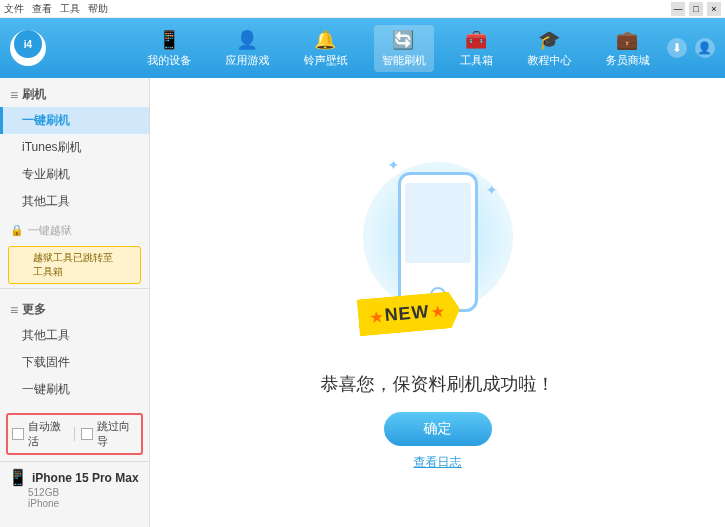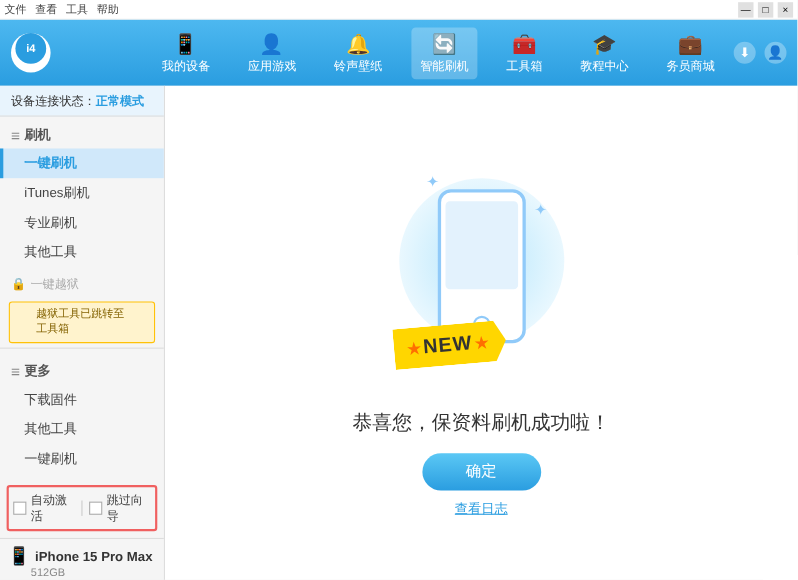--- a/index.html
+++ b/index.html
@@ -130,23 +130,20 @@
   </div>
   <div class="header-right">
     <div class="header-btn">⬇</div>
     <div class="header-btn">👤</div>
   </div>
 </div>
 
 <div class="main-layout">
 
   <div class="sidebar">
-    <div class="status-bar">
-      <span>设备连接状态：</span><span class="status-mode">正常模式</span>
-    </div>
 
     <div class="sidebar-group">
       <div class="sidebar-group-header">
         <span class="sidebar-group-icon">≡</span>
         <span>刷机</span>
       </div>
       <div class="sidebar-item active">一键刷机</div>
       <div class="sidebar-item">iTunes刷机</div>
       <div class="sidebar-item">专业刷机</div>
       <div class="sidebar-item">其他工具</div>
@@ -159,22 +156,22 @@
     <div class="sidebar-notice" style="white-space:pre-line;padding-left:24px;">越狱工具已跳转至
 工具箱</div>
 
     <div class="sidebar-divider"></div>
 
     <div class="sidebar-group">
       <div class="sidebar-group-header">
         <span class="sidebar-group-icon">≡</span>
         <span>更多</span>
       </div>
+      <div class="sidebar-bottom-item">其他工具</div>
       <div class="sidebar-bottom-item">下载固件</div>
-      <div class="sidebar-bottom-item">其他工具</div>
       <div class="sidebar-bottom-item">一键刷机</div>
     </div>
 
     <div style="flex:1;"></div>
 
     <div class="auto-section">
       <div class="auto-row">
         <div class="auto-checkbox"></div>
         <span class="auto-label">自动激活</span>
         <div class="auto-divider"></div>

